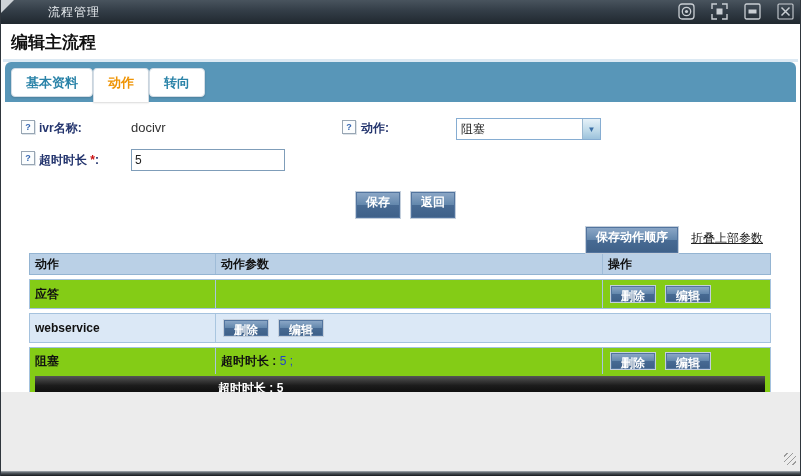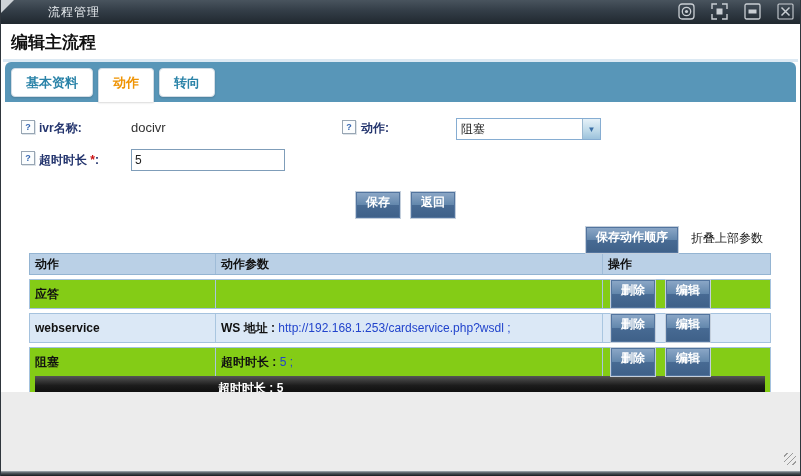--- a/index.html
+++ b/index.html
@@ -12,54 +12,54 @@
   .titlebar .title{color:#e9edf0;font-size:12px;padding-left:33px;letter-spacing:1px;margin-left:14px;}
   .controls{position:absolute;right:6px;top:3px;display:flex;gap:16px;}
   .ctl{width:17px;height:17px;display:inline-flex;align-items:center;justify-content:center;cursor:pointer;}
   .ctl svg{display:block;}
 
   
   .panel{height:368px;background:#fff;position:relative;overflow:hidden;}
   .heading{font-size:17px;font-weight:bold;color:#111;padding:7px 10px 2px;}
   .strip{height:3px;background:#dce9f3;margin:3px 2px 0;}
   .tabband{margin:0 4px;height:40px;background:#5896b8;border-radius:6px 6px 0 0;display:flex;align-items:flex-start;padding-left:6px;box-sizing:border-box;}
-  .tab{margin-top:6px;margin-right:5px;background:#fff;border:1px solid #d3dde6;border-radius:4px;padding:0 14px;height:27px;line-height:27px;font-size:13px;font-weight:bold;color:#2a83a8;cursor:pointer;box-shadow:0 1px 2px rgba(0,0,0,.15);}
+  .tab{margin-top:6px;background:#fff;border:1px solid #d3dde6;border-radius:4px;padding:0 14px;height:27px;line-height:27px;font-size:13px;font-weight:bold;color:#2a83a8;cursor:pointer;box-shadow:0 1px 2px rgba(0,0,0,.15);}
   .tab.active{height:33px;border-radius:4px 4px 0 0;color:#ef9405;border-bottom:none;}
 
   
   .form-abs{position:relative;height:151px;font-size:12px;}
   .abs{position:absolute;}
   .help{width:12px;height:12px;border:1px solid #98a6b4;background:#fbfdfe;color:#3465b0;font-size:9px;font-weight:bold;display:inline-flex;align-items:center;justify-content:center;box-shadow:1px 1px 0 #dde3e8;}
   .flabel{font-weight:bold;color:#24356e;font-size:12px;}
   .star{color:#cc1111;font-weight:bold;}
   .fvalue{color:#333;font-size:13px;}
   .tinput{width:146px;height:18px;border:1px solid #7f9db9;font-size:12px;color:#222;padding:1px 3px;font-family:"Liberation Sans",sans-serif;}
   .fselect{width:145px;height:22px;border:1px solid #86add2;background:#fff;box-sizing:border-box;display:flex;align-items:center;cursor:pointer;}
   .fselect .sel-text{flex:1;padding-left:4px;font-size:12px;color:#222;}
   .sel-btn{width:17px;height:20px;background:linear-gradient(180deg,#e6f1f8 0%,#bcd8e8 60%,#9cc2dc 100%);border-left:1px solid #9ab8d0;display:flex;align-items:center;justify-content:center;font-size:8px;color:#3a6ea5;}
 
   .btn{display:inline-block;background:linear-gradient(180deg,#8aa6c6 0%,#6488ad 48%,#476a93 52%,#3f6189 100%);border:1px solid #52749e;outline:1px solid #c4cfdc;color:#fff;font-weight:bold;font-size:12px;height:26px;line-height:19px;padding:0 9px;text-align:center;cursor:pointer;box-sizing:border-box;}
 
-  .collapse-link{font-size:12px;color:#222;cursor:pointer;}
+  .collapse-link{font-size:12px;color:#222;text-decoration:underline;cursor:pointer;}
 
   
   .atable{margin-left:28px;width:742px;font-size:12px;}
   .thead{height:22px;background:#bad0e6;border:1px solid #94b4d2;display:grid;grid-template-columns:185px 387px 1fr;box-sizing:border-box;}
   .thead div{line-height:20px;padding-left:5px;font-weight:bold;color:#111;}
   .thead div + div{border-left:1px solid #9fbcd8;}
   .rblock{margin-top:4px;border:1px solid #a5c2de;box-sizing:border-box;background:#84cc16;}
   .rblock.alt{background:#dbe8f6;}
   .rrow{height:26px;display:grid;grid-template-columns:185px 387px 1fr;align-items:center;}
   .rrow .c1{padding-left:5px;font-weight:bold;color:#111;}
   .rrow .c2,.rrow .c3{border-left:1px solid #a9c6e0;height:100%;display:flex;align-items:center;}
   .rrow .c2{padding-left:5px;}
   .plabel{font-weight:bold;color:#111;white-space:pre;}
   .pvalue{color:#2244cc;white-space:pre;}
   .c3{padding-left:8px;gap:11px;}
-  .rbtn{min-width:44px;height:28px;line-height:18px;padding:0 6px;}
+  .rbtn{min-width:44px;height:16px;line-height:18px;padding:0 6px;}
   .dragrow{margin:2px 5px 3px;height:24px;background:linear-gradient(180deg,#555 0%,#1c1c1c 40%,#000 100%);color:#fff;font-weight:bold;line-height:24px;padding-left:183px;box-sizing:border-box;}
 
   
   .graybody{height:79px;background:#ececec;position:relative;}
   .grip{position:absolute;right:4px;bottom:6px;width:12px;height:12px;background:repeating-linear-gradient(135deg,transparent 0 2px,#9a9a9a 2px 3px,transparent 3px 4px);cursor:nwse-resize;}
   .bottombar{height:5px;background:linear-gradient(180deg,#aab2b8 0%,#596066 35%,#16191d 100%);}
 </style>
 </head>
 <body>
 
@@ -148,24 +148,20 @@
           <div class="c3">
               <span class="btn rbtn">删除</span>
               <span class="btn rbtn">编辑</span>
             </div>
         </div>
       </div>
 
       <div class="rblock alt">
         <div class="rrow" style="height:28px;">
           <div class="c1">webservice</div>
-          <div class="c2">
-              <span class="plabel">WS 地址 : </span>
-              <span class="pvalue">http://192.168.1.253/cardservice.php?wsdl ;</span>
-            </div>
           <div class="c3">
               <span class="btn rbtn">删除</span>
               <span class="btn rbtn">编辑</span>
             </div>
         </div>
       </div>
 
       <div class="rblock">
         <div class="rrow">
           <div class="c1">阻塞</div>

